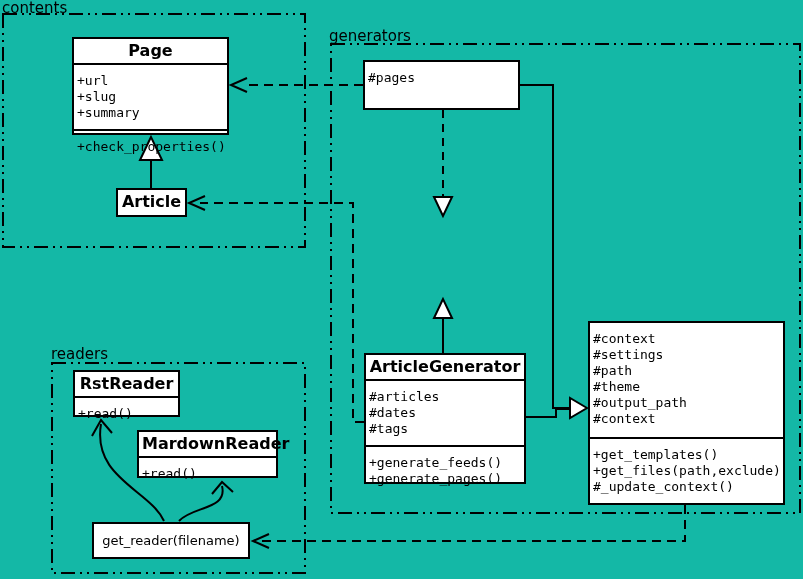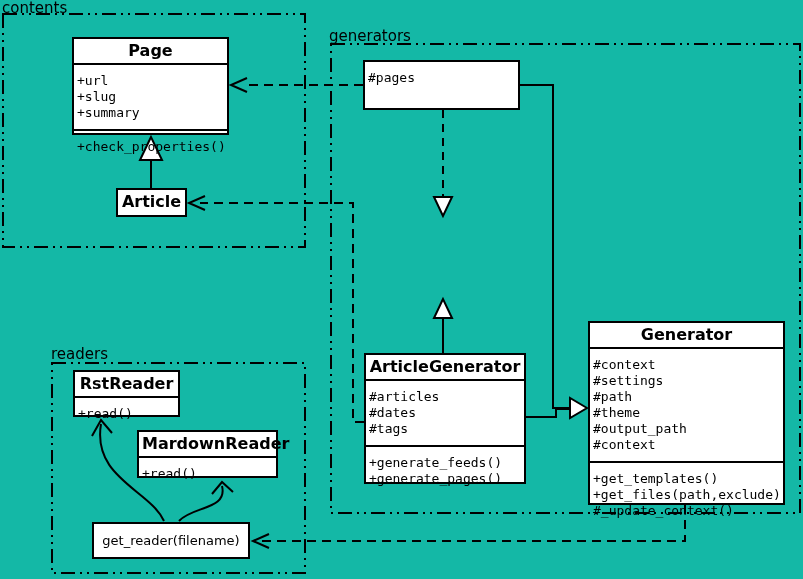--- a/index.html
+++ b/index.html
@@ -138,21 +138,20 @@
       <div class="row">#dates</div>
       <div class="row">#tags</div>
     </div>
     <div class="uml-section sep">
       <div class="row">+generate_feeds()</div>
       <div class="row">+generate_pages()</div>
     </div>
   </div>
 
   <div class="uml-class" style="left:588px;top:321px;width:197px;height:184px">
-    <div class="uml-title">Generator</div>
     <div class="uml-section grow">
       <div class="row">#context</div>
       <div class="row">#settings</div>
       <div class="row">#path</div>
       <div class="row">#theme</div>
       <div class="row">#output_path</div>
       <div class="row">#context</div>
     </div>
     <div class="uml-section sep">
       <div class="row">+get_templates()</div>

